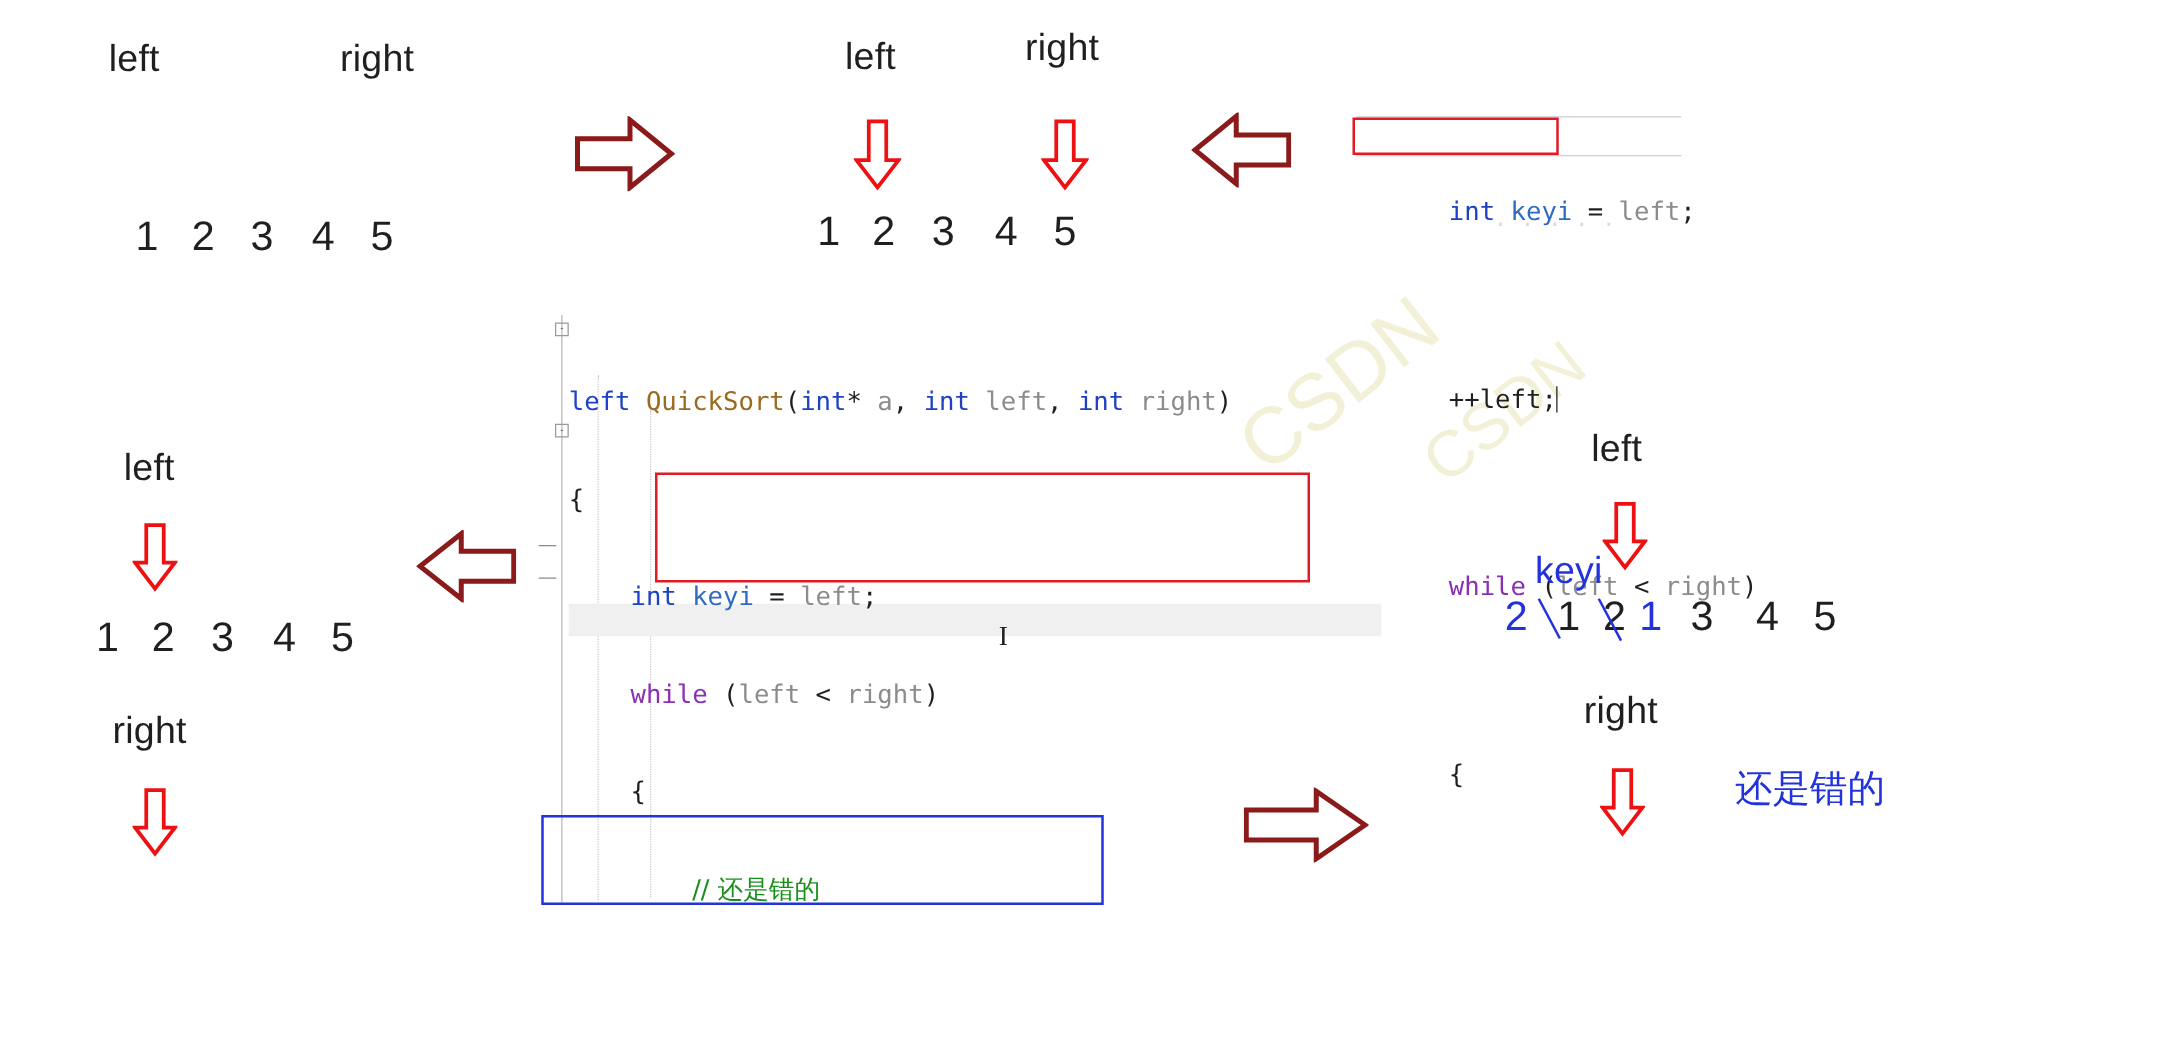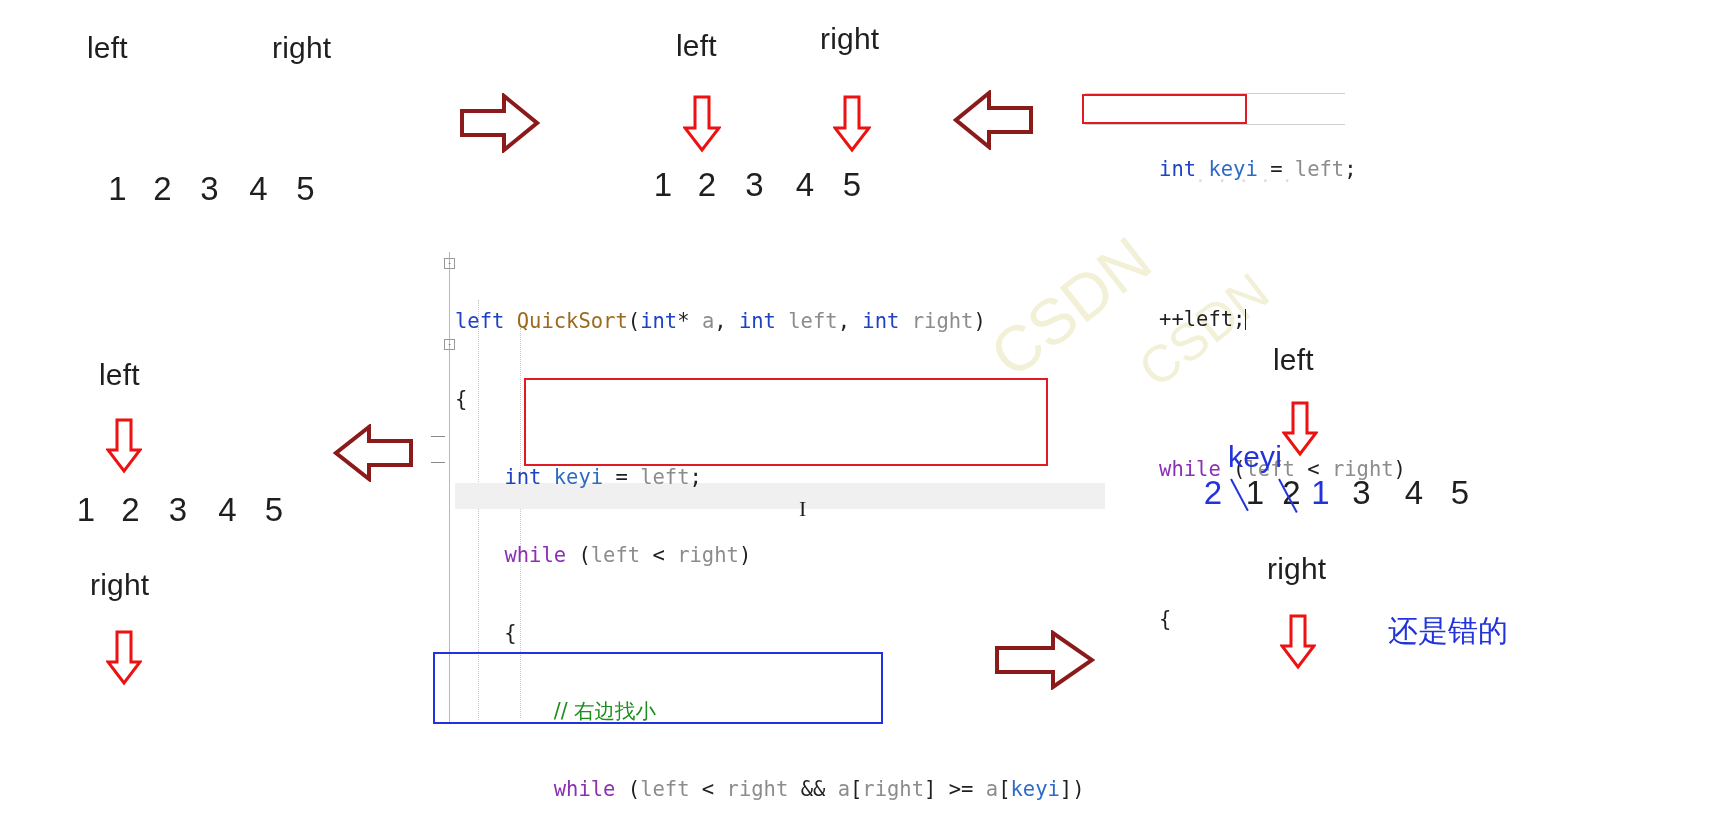--- a/index.html
+++ b/index.html
@@ -217,22 +217,21 @@
   <div class="abs" style="left:431px; top:462px; width:14px; height:1px; background:#8a8a8a;"></div>
 
   <div class="sel-band" style="left:455px; top:483px; width:650px; height:26px;"></div>
 
   <div class="abs code-panel" style="left:455px; top:256px; width:660px;">
     <div><span class="kw">left</span> <span class="fn">QuickSort</span>(<span class="kw">int</span>* <span class="var">a</span>, <span class="kw">int</span> <span class="var">left</span>, <span class="kw">int</span> <span class="var">right</span>)</div>
     <div>{</div>
     <div>    <span class="kw">int</span> <span class="var2">keyi</span> = <span class="var">left</span>;</div>
     <div>    <span class="kw2">while</span> (<span class="var">left</span> &lt; <span class="var">right</span>)</div>
     <div>    {</div>
-    <div>        <span class="cmt cjk">// 右边找小</span></div>
-    <div>        <span class="kw2">while</span> (<span class="var">left</span> &lt; <span class="var">right</span> <span class="op">&amp;&amp;</span> <span class="var">a</span>[<span class="var">right</span>] &gt;= <span class="var">a</span>[<span class="var2">keyi</span>])</div>
+    <div>        <span class="cmt cjk">// 还是错的</span></div>
     
     
     
     
     
     
     
     
     
     

